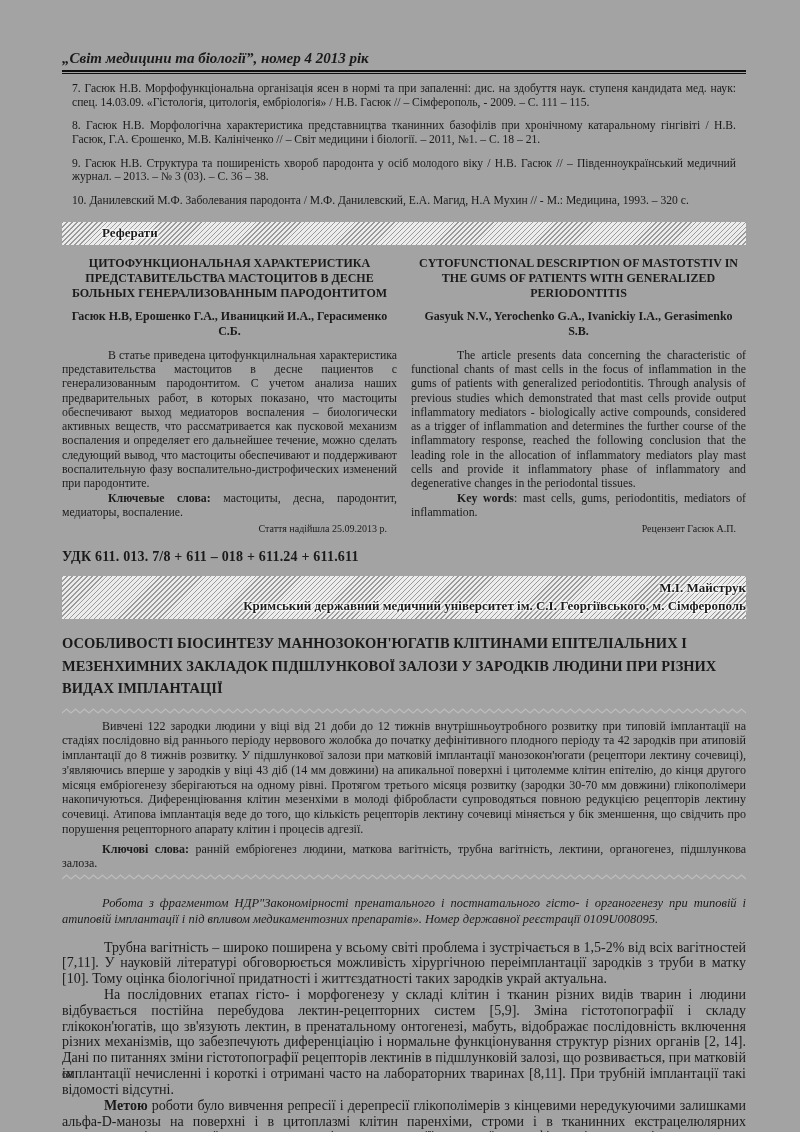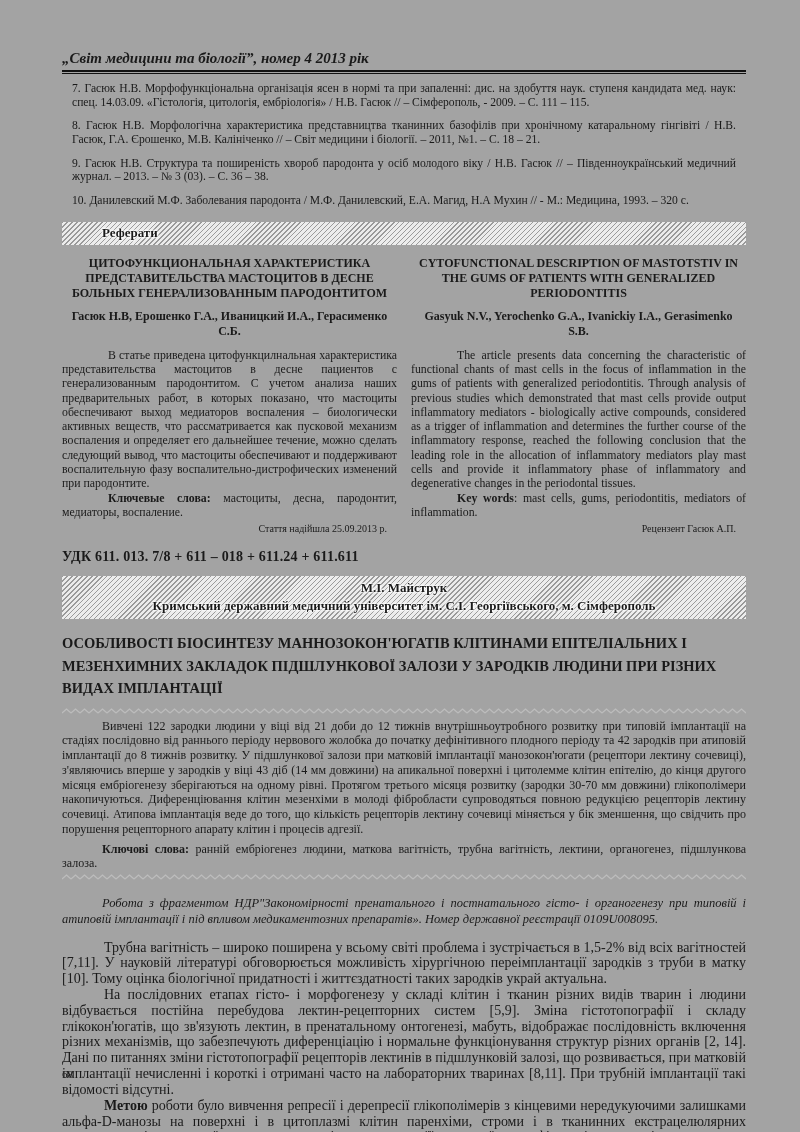--- a/index.html
+++ b/index.html
@@ -59,21 +59,21 @@
   .col-note{
     margin:4px 10px 0 0;font-size:10px;text-align:right;
   }
   
   .udc{
     margin:15px 0 8px 0;font-weight:bold;font-size:14px;letter-spacing:.2px;
   }
   .banner-author{
     margin-top:11px;text-align:center;padding:3px 0 5px 0;
   }
-  .banner-author .a-line{font-size:13px;line-height:1.35;}
+  .banner-author .a-line{font-size:13px;line-height:1.35;text-align:right;}
   .article-title{
     margin:13px 0 0 0;
     font-size:14.5px;font-weight:bold;line-height:1.55;
   }
   
   .zigzag{display:block;margin-top:8px;}
   .zigzag.kw-after{margin-top:3px;}
   
   .abstract{
     margin:5px 0 0 0;font-size:12px;line-height:1.23;text-align:justify;text-indent:40px;

